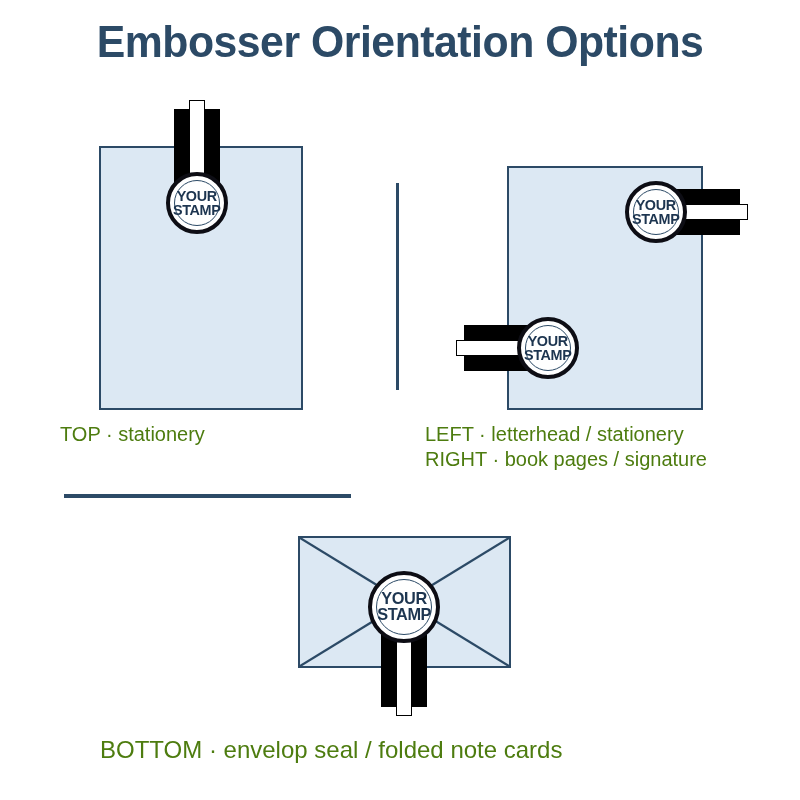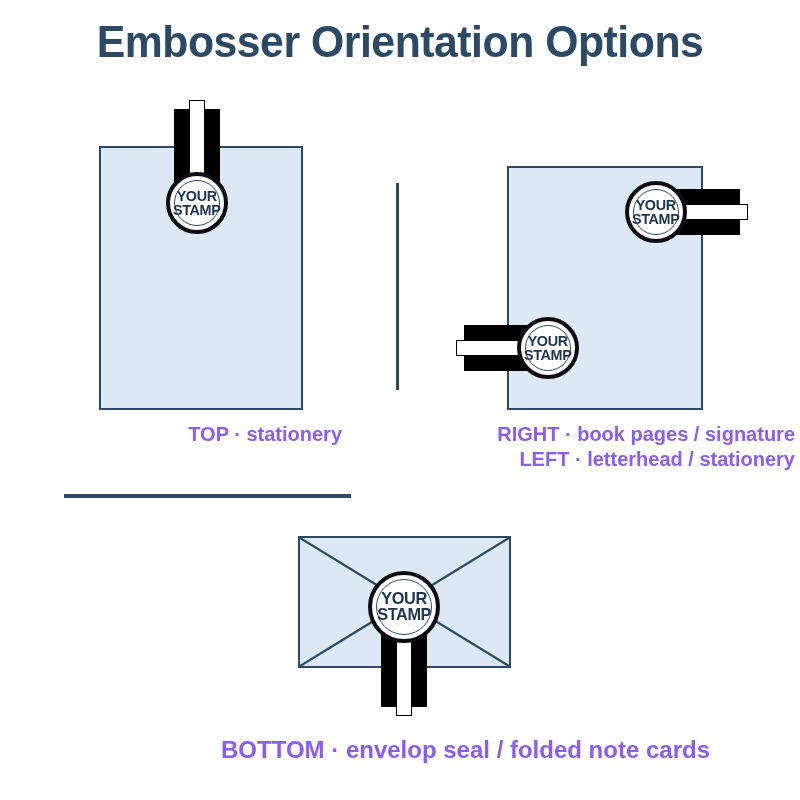--- a/index.html
+++ b/index.html
@@ -145,24 +145,24 @@
     line-height: 0.92;
     letter-spacing: -0.4px;
     transform: scaleX(0.96);
   }
   .stamp .line1 { display: block; }
   .stamp .line2 { display: block; }
 
   
   .caption {
     position: absolute;
-    text-align: right;
-    font-family: "Liberation Sans", sans-serif;
-    font-weight: bold;
-    color: #8b5cf6;
+    text-align: left;
+    font-family: "Liberation Sans", sans-serif;
+    font-weight: normal;
+    color: #4d7c0f;
     line-height: 1.24;
     white-space: nowrap;
   }
   .caption .cap-line { display: block; }
 </style>
 </head>
 <body>
 
 <div id="root">
 
@@ -219,22 +219,22 @@
 
     <div class="stamp" style="left:517px; top:317px; width:62px; height:62px;">
       <div class="inner-ring"></div>
       <div class="stamp-text" style="font-size:15px;">
         <span class="line1">YOUR</span>
         <span class="line2">STAMP</span>
       </div>
     </div>
 
     <div class="caption" style="left:425px; top:422px; width:370px; font-size:20px;">
+      <span class="cap-line">LEFT · letterhead / stationery</span>
       <span class="cap-line">RIGHT · book pages / signature</span>
-      <span class="cap-line">LEFT · letterhead / stationery</span>
     </div>
   </div>
 
   <div class="h-divider" style="left:64px; top:494px; width:287px; height:4px;"></div>
 
   <div>
 
     <div class="envelope" style="left:298px; top:536px; width:213px; height:132px;">
       <svg class="env-svg" viewBox="0 0 213 132" preserveAspectRatio="none">
         <line x1="0" y1="0" x2="106.5" y2="66" stroke="#2c4a66" stroke-width="2.4"></line>

